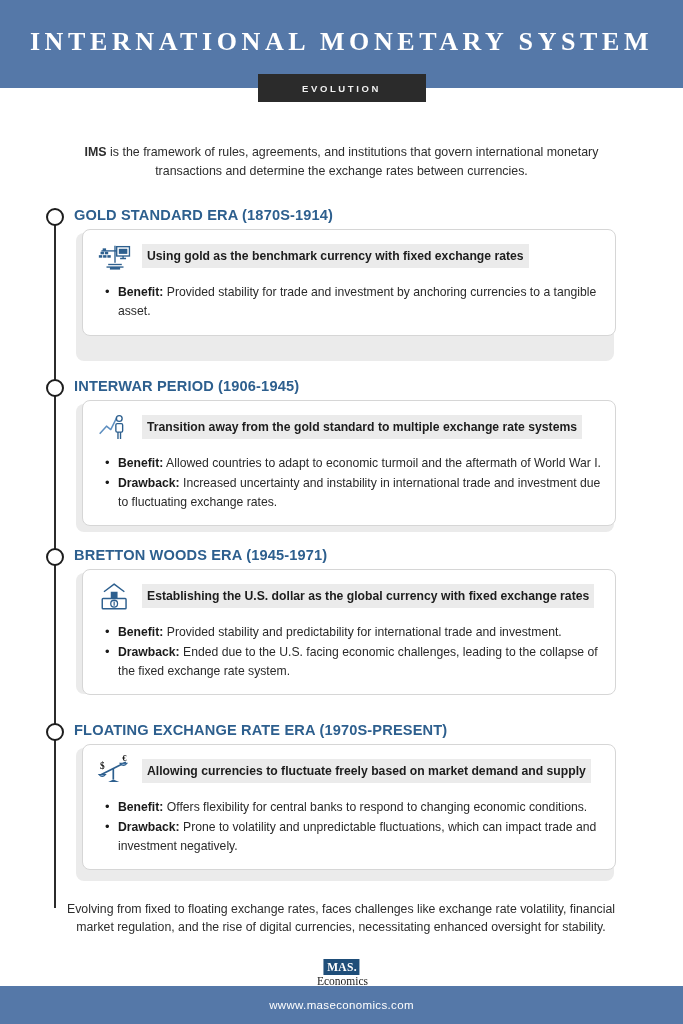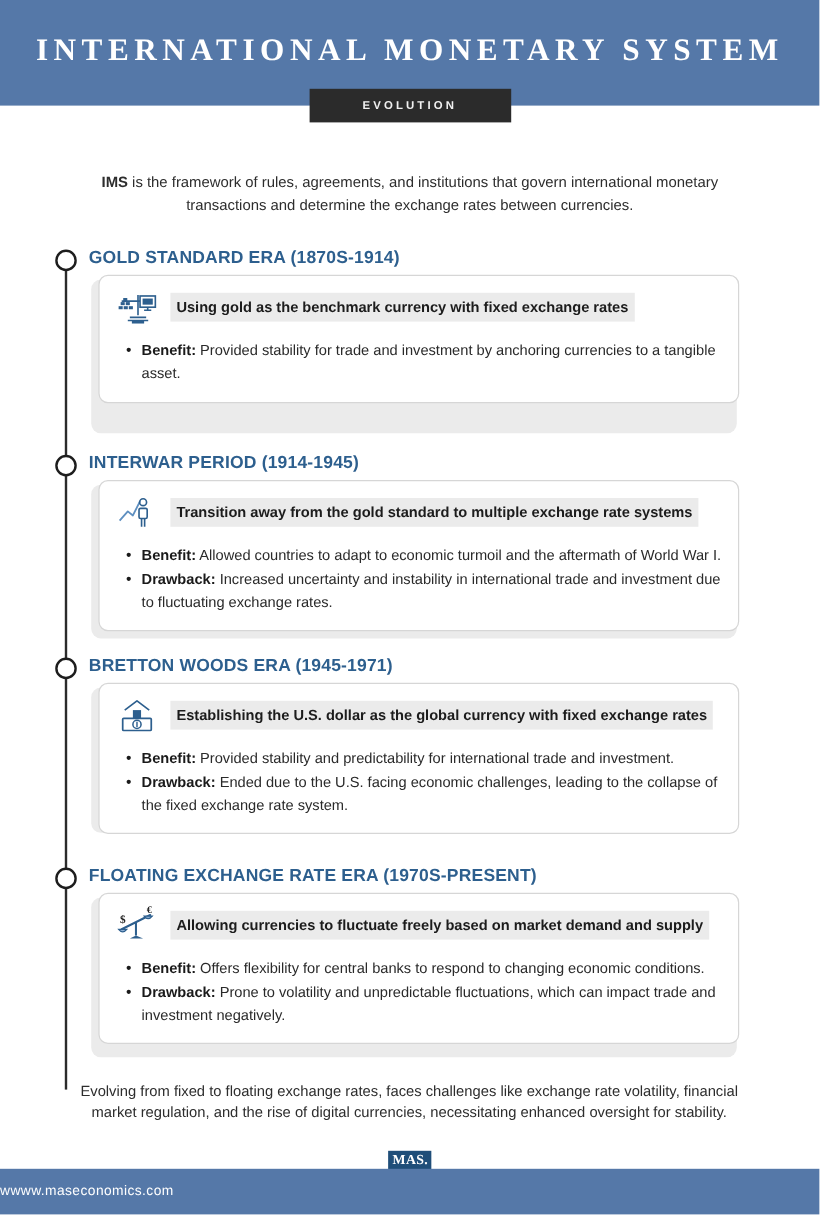--- a/index.html
+++ b/index.html
@@ -207,27 +207,27 @@
   }
   .logo-word {
     color: #1c1c1c;
     font-size: 11.5px;
     padding-left: 2px;
   }
 
   .bottom-bar {
     position: absolute;
     left: 0;
-    bottom: 12px;
+    bottom: 0;
     width: 683px;
     height: 38px;
     background: #5578a8;
     display: flex;
     align-items: center;
-    justify-content: flex-start;
+    justify-content: center;
   }
   .bottom-url {
     font-size: 11.5px;
     color: #ffffff;
     letter-spacing: 0.35px;
   }
 </style>
 </head>
 <body>
 
@@ -275,21 +275,21 @@
         <span class="card-headline">Using gold as the benchmark currency with fixed exchange rates</span>
       </div>
       <ul class="bullets">
         <li><b>Benefit:</b><span> Provided stability for trade and investment by anchoring currencies to a tangible asset.</span></li>
       </ul>
     </div>
   </div>
 
   <div class="section" style="top:378px;">
     <div class="marker" style="top:1px;"></div>
-    <div class="section-title">INTERWAR PERIOD (1914-1945)</div>
+    <div class="section-title">INTERWAR PERIOD (1906-1945)</div>
     <div class="card-shadow" style="height:128px;"></div>
     <div class="card">
       <div class="card-head">
         <svg class="card-icon" viewBox="0 0 44 40">
           <path d="M4 28 L12 19 L17 23 L24 9" fill="none" stroke="#5e8fc0" stroke-width="1.8" stroke-linejoin="round"></path>
           <circle cx="27" cy="10" r="3.4" fill="none" stroke="#2d5f8e" stroke-width="1.6"></circle>
           <rect x="23" y="16" width="8" height="10" rx="1.5" fill="none" stroke="#2d5f8e" stroke-width="1.6"></rect>
           <path d="M25.5 26 v8 M28.5 26 v8" stroke="#2d5f8e" stroke-width="1.6" fill="none"></path>
         </svg>
         <span class="card-headline">Transition away from the gold standard to multiple exchange rate systems</span>

